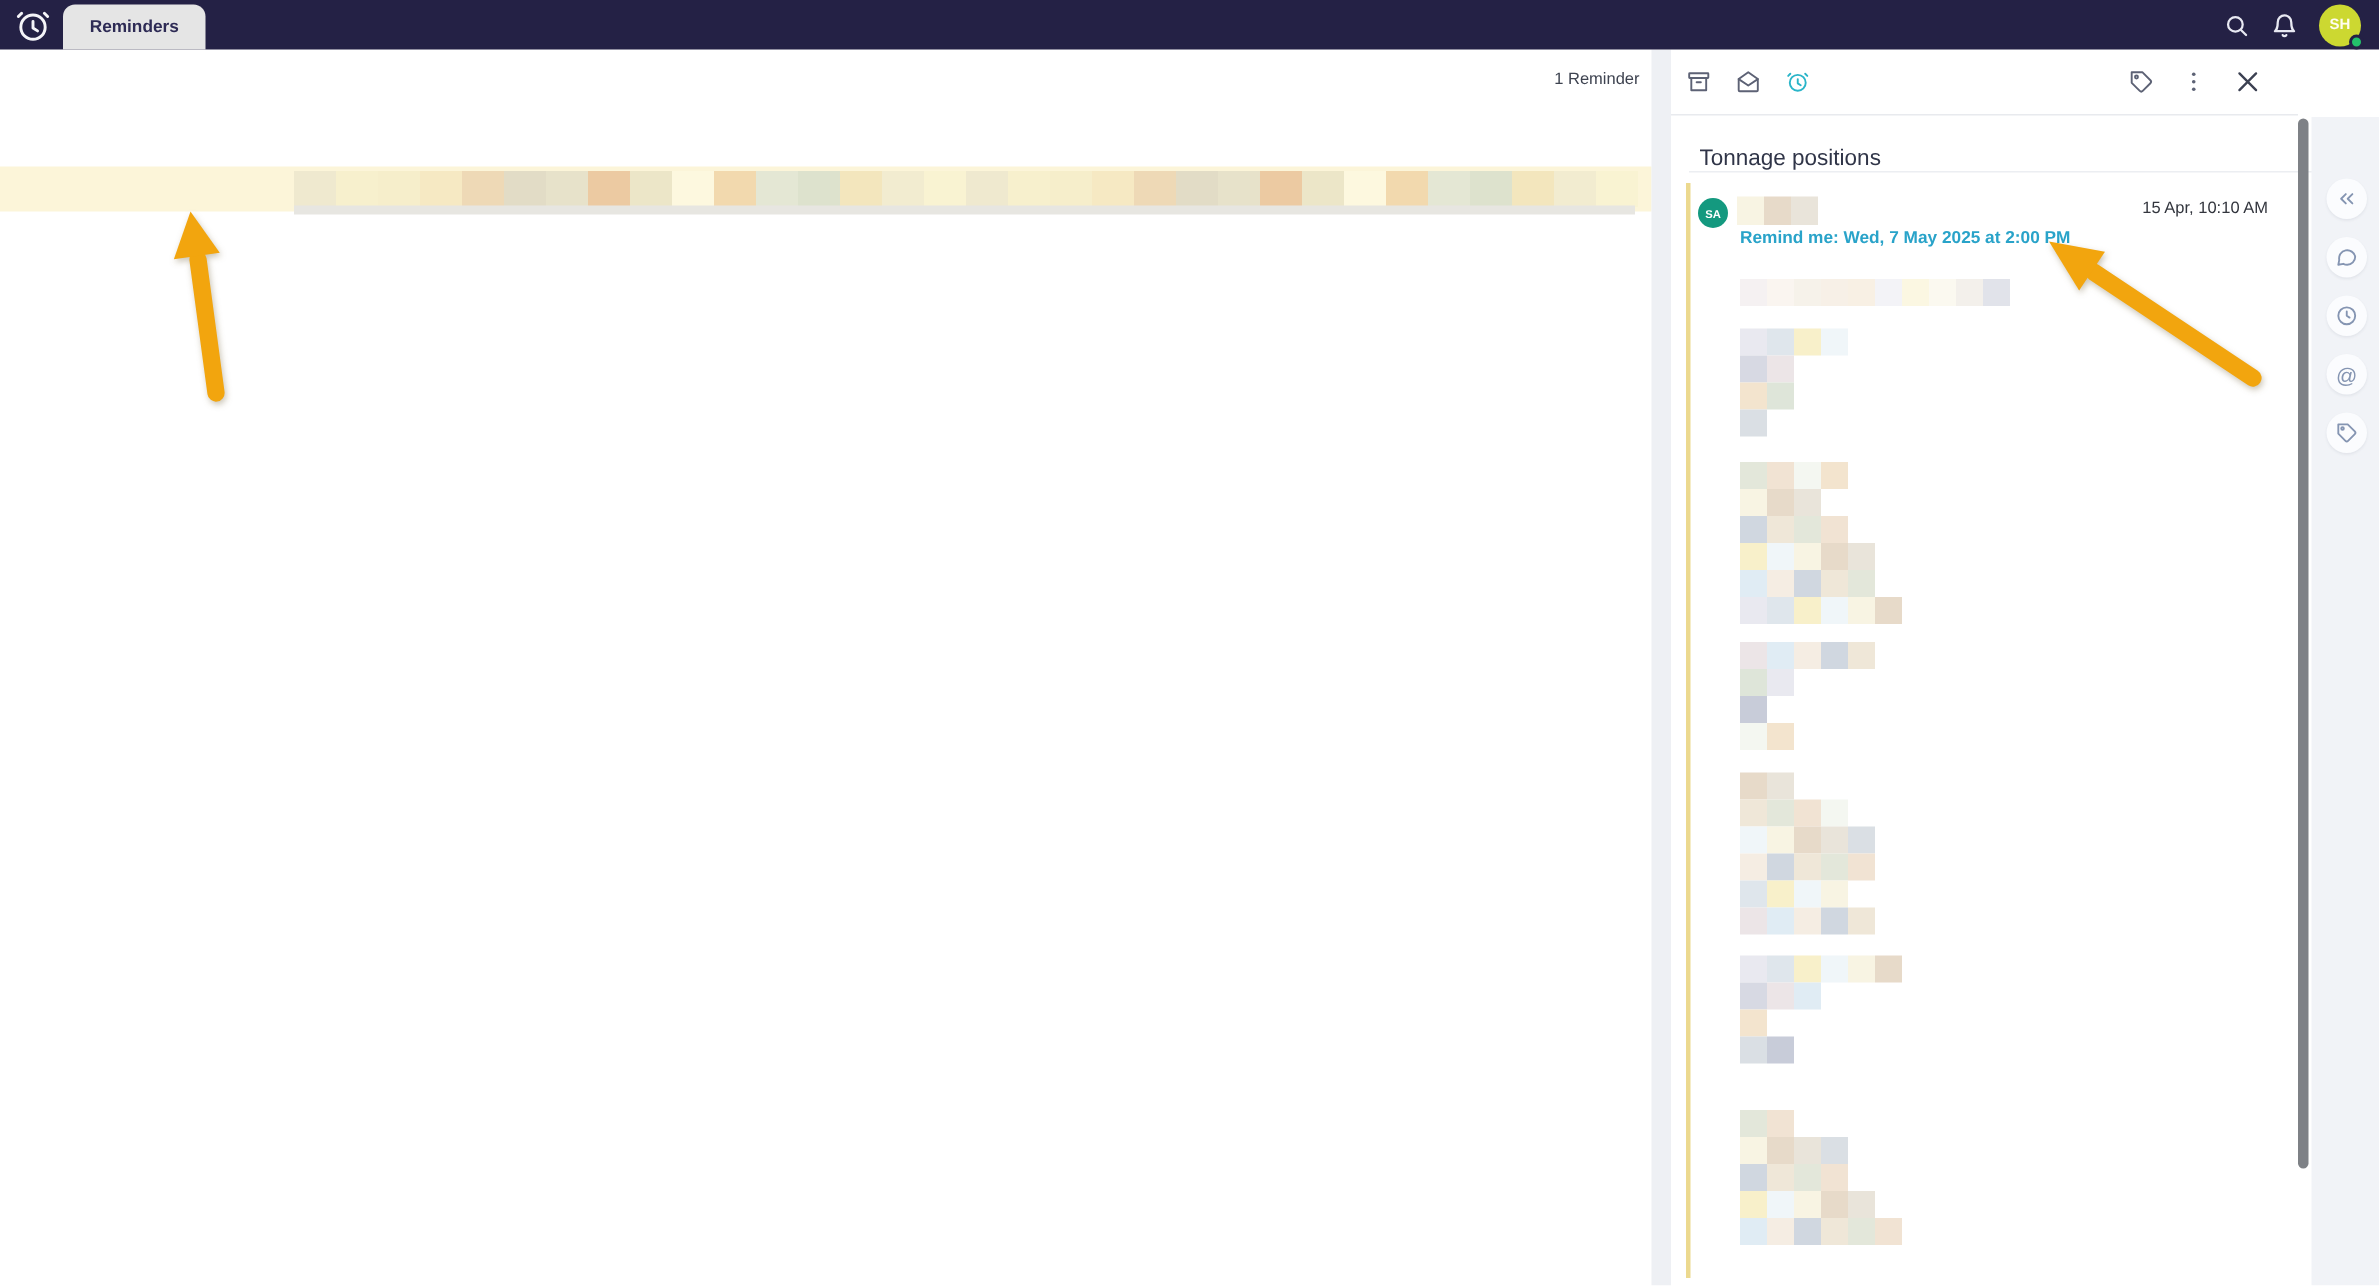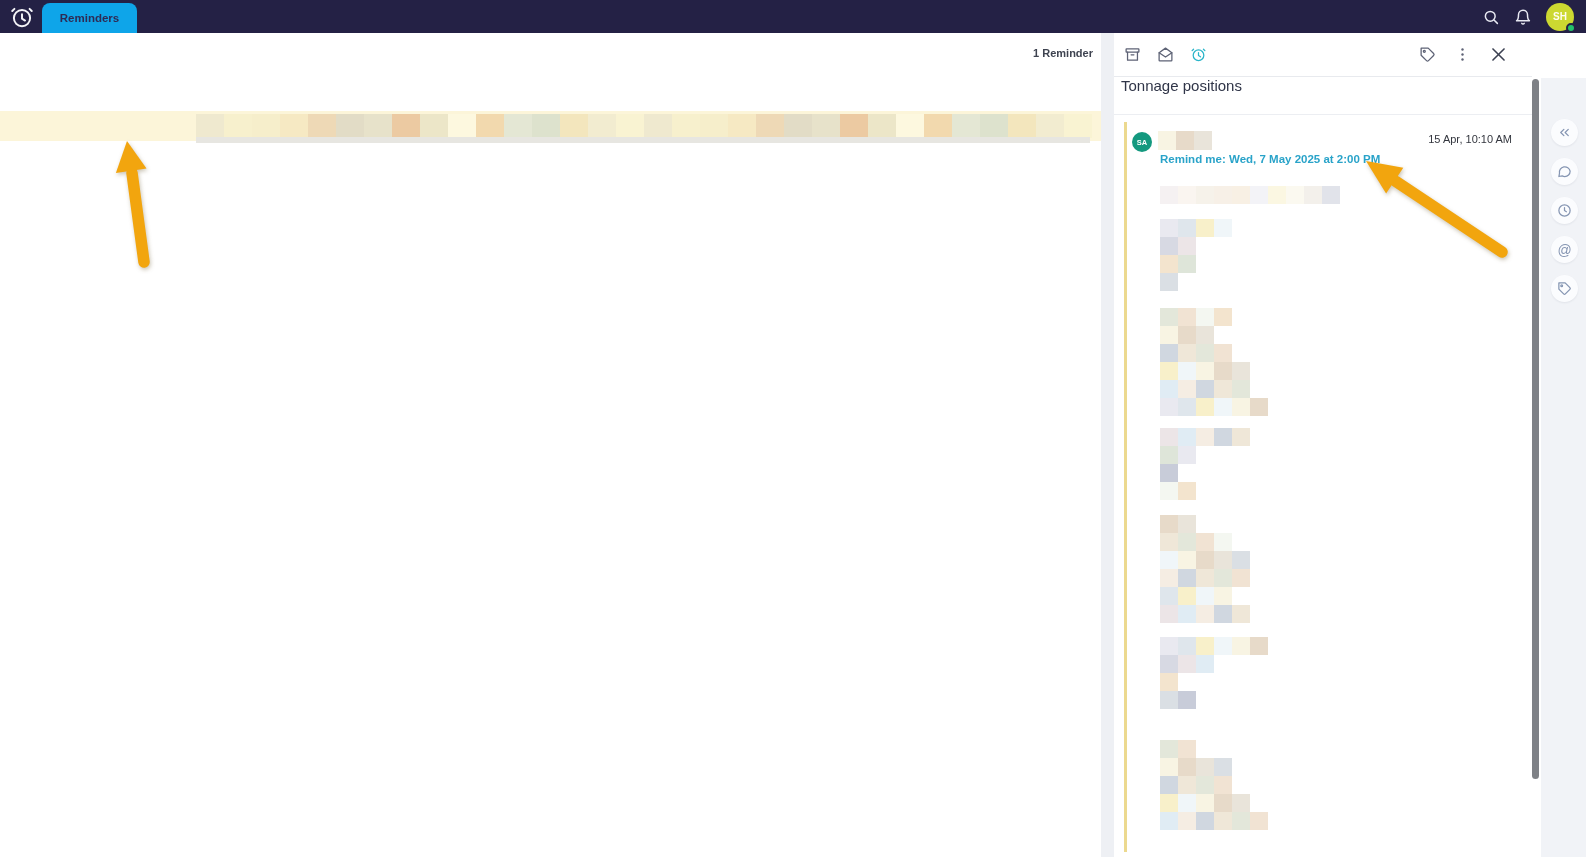--- a/index.html
+++ b/index.html
@@ -4,32 +4,32 @@
 <style>
   * { box-sizing: border-box; margin: 0; padding: 0; }
   html,body { width:1586px; height:857px; }
   body {
     font-family: "Liberation Sans", sans-serif;
     background:#ffffff; position:relative; overflow:hidden; color:#3f4450;
   }
   
   .topbar { position:absolute; left:0; top:0; width:1586px; height:33px; background:#242145; z-index:30; }
   .logo-btn { position:absolute; left:9px; top:4px; width:26px; height:26px; color:#f4f4f8; display:flex; align-items:center; justify-content:center; }
-  .tab { position:absolute; left:42px; top:3px; width:95px; height:30px; background:#0ea5e9;
+  .tab { position:absolute; left:42px; top:3px; width:95px; height:30px; background:#e5e5e5;
          border-radius:8px 8px 0 0; display:flex; align-items:center; justify-content:center; }
   .tab span { font-size:11.5px; font-weight:700; color:#2e2b55; }
   .topbar-right { position:absolute; right:12px; top:0; height:33px; display:flex; align-items:center; gap:14px; }
   .tb-icon { width:18px; height:18px; color:#e8e9f2; display:flex; align-items:center; justify-content:center; cursor:pointer; }
   .avatar-sh { position:relative; width:28px; height:28px; border-radius:50%; background:#ccd831;
                display:flex; align-items:center; justify-content:center; font-size:10px; font-weight:700; color:#fffdf0; }
   .presence-dot { position:absolute; right:-2px; bottom:-2px; width:10px; height:10px; border-radius:50%;
                   background:#23c16b; border:2px solid #242145; }
   
   .main { position:absolute; left:0; top:33px; width:1101px; height:824px; background:#ffffff; }
-  .count-label { position:absolute; right:8px; top:14px; font-size:11px; font-weight:700; color:#3e4350; }
+  .count-label { position:absolute; right:8px; top:14px; font-size:11px; font-weight:400; color:#3e4350; }
   .thead { position:absolute; left:0; top:41px; width:1101px; height:37px;
            border-top:1px solid #eceef1; border-bottom:1px solid #e7e9ed; display:flex; }
   .th { display:flex; align-items:center; padding-left:16px; font-size:12px; color:#3f4450; }
   .th-date { width:192px; border-right:1px solid #e3e5e9; }
   .th-from { width:149px; border-right:1px solid #e3e5e9; padding-left:8px; }
   .th-subject { flex:1; padding-left:8px; }
   .reminder-row { position:absolute; left:0; top:78px; width:1101px; height:30px; background:#fcf5d9; cursor:pointer; }
   .row-date { position:absolute; left:17px; top:0; height:30px; display:flex; align-items:center; gap:6px;
               color:#35a0ab; font-size:12.5px; }
   .row-date .alarm { width:14px; height:14px; display:inline-flex; }
@@ -39,22 +39,22 @@
   
   .divider-strip { position:absolute; left:1101px; top:33px; width:13px; height:824px; background:#eef0f4; }
   
   .panel { position:absolute; left:1114px; top:33px; width:418px; height:824px; background:#ffffff; }
   .panel-toolbar { position:absolute; left:0; top:0; width:418px; height:44px; border-bottom:1px solid #e8eaee;
                    display:flex; align-items:center; }
   .pt-left { display:flex; align-items:center; gap:16px; padding-left:10px; }
   .pt-right { margin-left:auto; display:flex; align-items:center; gap:18px; padding-right:24px; }
   .pt-icon { width:17px; height:17px; color:#5d6275; display:flex; align-items:center; justify-content:center; cursor:pointer; }
   .pt-icon.active { color:#2ab5c9; }
-  .panel-title-wrap { position:absolute; left:0; top:44px; width:418px; height:38px; border-bottom:1px solid #eceef2;
-                      display:flex; align-items:flex-start; padding-left:7px; }
+  .panel-title-wrap { position:absolute; left:12px; top:44px; width:418px; height:38px; border-bottom:1px solid #eceef2;
+                      display:flex; align-items:flex-end; padding-left:7px; }
   .panel-title { font-size:15px; font-weight:500; color:#303548; }
   .email-accent { position:absolute; left:10px; top:89px; width:3px; height:730px; background:#ecd98f; }
   .avatar-sa { position:absolute; left:18px; top:99px; width:20px; height:20px; border-radius:50%; background:#14997f;
                color:#ffffff; font-size:7.5px; font-weight:700; display:flex; align-items:center; justify-content:center; }
   .sender-redaction { position:absolute; left:44px; top:98px; display:flex; }
   .sender-redaction div { width:18px; height:19px; }
   .email-timestamp { position:absolute; left:266px; top:100px; width:132px; text-align:right; font-size:11px; color:#33363e; }
   .remind-link { position:absolute; left:46px; top:120px; font-size:11.5px; font-weight:700; color:#29a3c9; cursor:pointer; }
   .intro-redaction { position:absolute; left:46px; top:153px; display:flex; }
   .intro-redaction div { width:18px; height:18px; }

